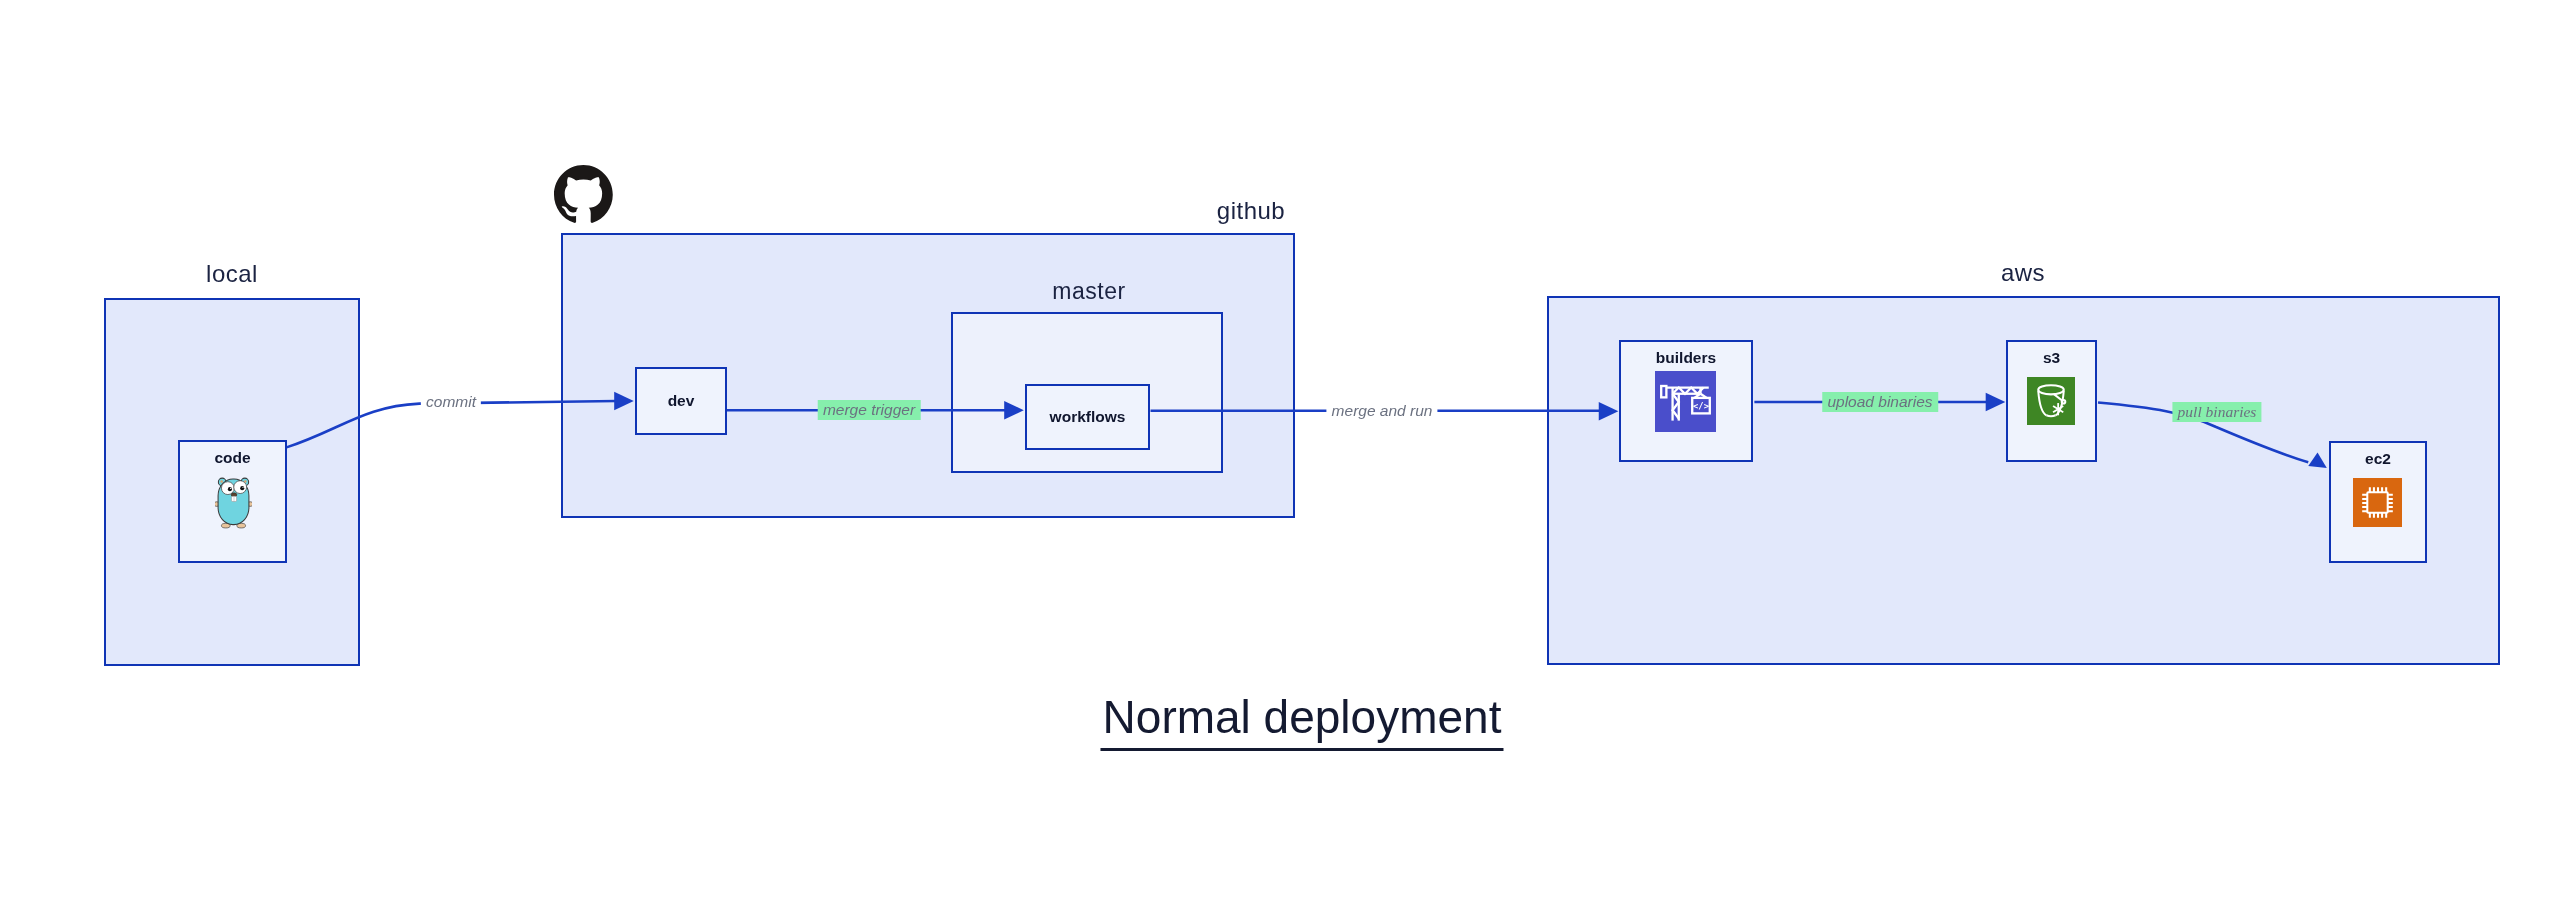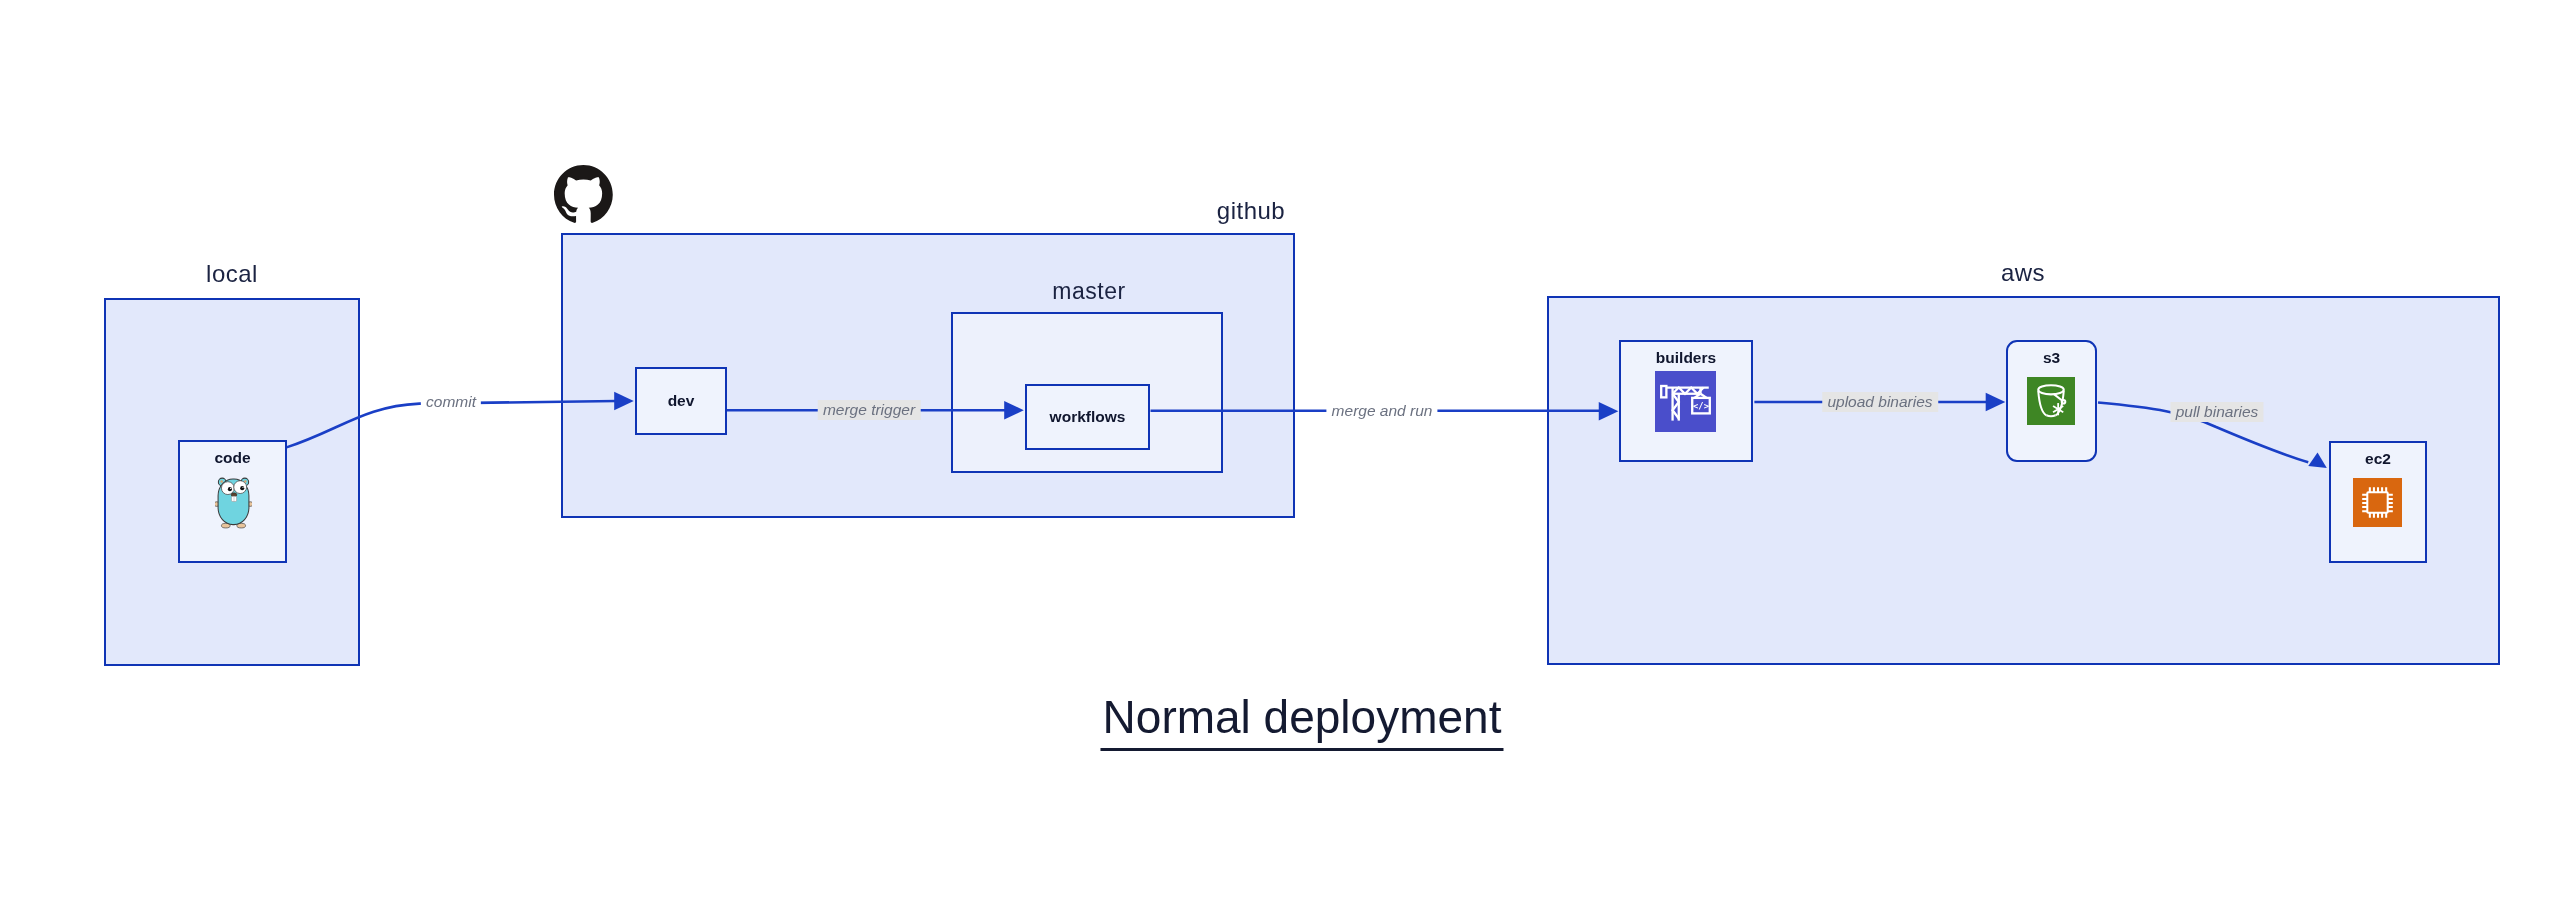--- a/index.html
+++ b/index.html
@@ -52,21 +52,21 @@
     position:absolute;
     transform:translate(-50%,-50%);
     font-size:15.5px;
     font-style:italic;
     color:#6b7180;
     white-space:nowrap;
     padding:1px 5.2px;
     z-index:5;
   }
   .edge-label.on-white{background:#ffffff;}
-  .edge-label.on-fill{background:#e5e5e5;}
+  .edge-label.on-fill{background:#86efac;}
   
   #title{
     position:absolute;
     left:1302px;top:690px;
     transform:translateX(-50%);
     font-size:46px;
     font-weight:500;
     color:#141a31;
     border-bottom:3.1px solid #141a31;
     padding:0 2.1px 4.1px 2.1px;
@@ -111,21 +111,21 @@
       <polygon points="3141,798 3103,780 3103,816"></polygon>
       <polygon points="3892,780 3854,762 3854,798"></polygon>
       <polygon points="4516,908 4498,878 4480,904"></polygon>
     </g>
   </svg>
 
   <span class="edge-label on-white" style="left:451px;top:402px;">commit</span>
   <span class="edge-label on-fill" style="left:869px;top:410px;">merge trigger</span>
   <span class="edge-label on-white" style="left:1382px;top:411px;">merge and run</span>
   <span class="edge-label on-fill" style="left:1880px;top:402px;">upload binaries</span>
-  <span class="edge-label on-fill" style="left:2217px;top:412px;">pull binaries</span>
+  <span class="edge-label on-fill" style="left:2217px;top:412px;font-family:Liberation Serif, serif;">pull binaries</span>
 
   <div class="node" style="left:178px;top:440px;width:109px;height:123px;">
     <div class="node-label top">code</div>
     <svg class="node-icon" style="left:35px;top:32px;" width="37" height="55" viewBox="0 0 72 106">
       <circle cx="14" cy="15" r="7.5" fill="#6fd4e0" stroke="#3a3a3a" stroke-width="2"></circle>
       <circle cx="58" cy="15" r="7.5" fill="#6fd4e0" stroke="#3a3a3a" stroke-width="2"></circle>
       <circle cx="13" cy="14" r="2.5" fill="#d9a46f"></circle>
       <circle cx="59" cy="14" r="2.5" fill="#d9a46f"></circle>
       <ellipse cx="3.5" cy="58" rx="6" ry="4.5" fill="#e9c49b" stroke="#555" stroke-width="1.5"></ellipse>
       <ellipse cx="68.5" cy="58" rx="6" ry="4.5" fill="#e9c49b" stroke="#555" stroke-width="1.5"></ellipse>
@@ -165,21 +165,21 @@
         <path d="M46 44 V96"></path>
         <path d="M34 44 L46 60 L34 76 L46 92"></path>
         <path d="M88 32 V44"></path>
         <path d="M88 44 L76 52 M88 44 L100 52"></path>
         <rect x="72" y="52" width="34" height="30"></rect>
       </g>
       <text x="89" y="73" fill="#ffffff" font-size="17" font-weight="bold" font-family="DejaVu Sans Mono, monospace" text-anchor="middle">&lt;/&gt;</text>
     </svg>
   </div>
 
-  <div class="node" style="left:2006px;top:340px;width:91px;height:122px;border-radius:11px;">
+  <div class="node" style="left:2006px;top:340px;width:91px;height:122px;">
     <div class="node-label top">s3</div>
     <svg class="node-icon" style="left:18.5px;top:35px;" width="48" height="48" viewBox="0 0 94 94">
       <rect width="94" height="94" fill="#3e8624"></rect>
       <g stroke="#ffffff" stroke-width="4" fill="none">
         <ellipse cx="47" cy="25" rx="25" ry="9"></ellipse>
         <path d="M22 27 C24 52 30 71 38 75"></path>
         <path d="M72 27 C70 52 64 71 56 75"></path>
         <path d="M38 75 Q47 79 56 75"></path>
         <path d="M52 33 L70 47"></path>
         <circle cx="71.5" cy="48.5" r="3.5"></circle>

